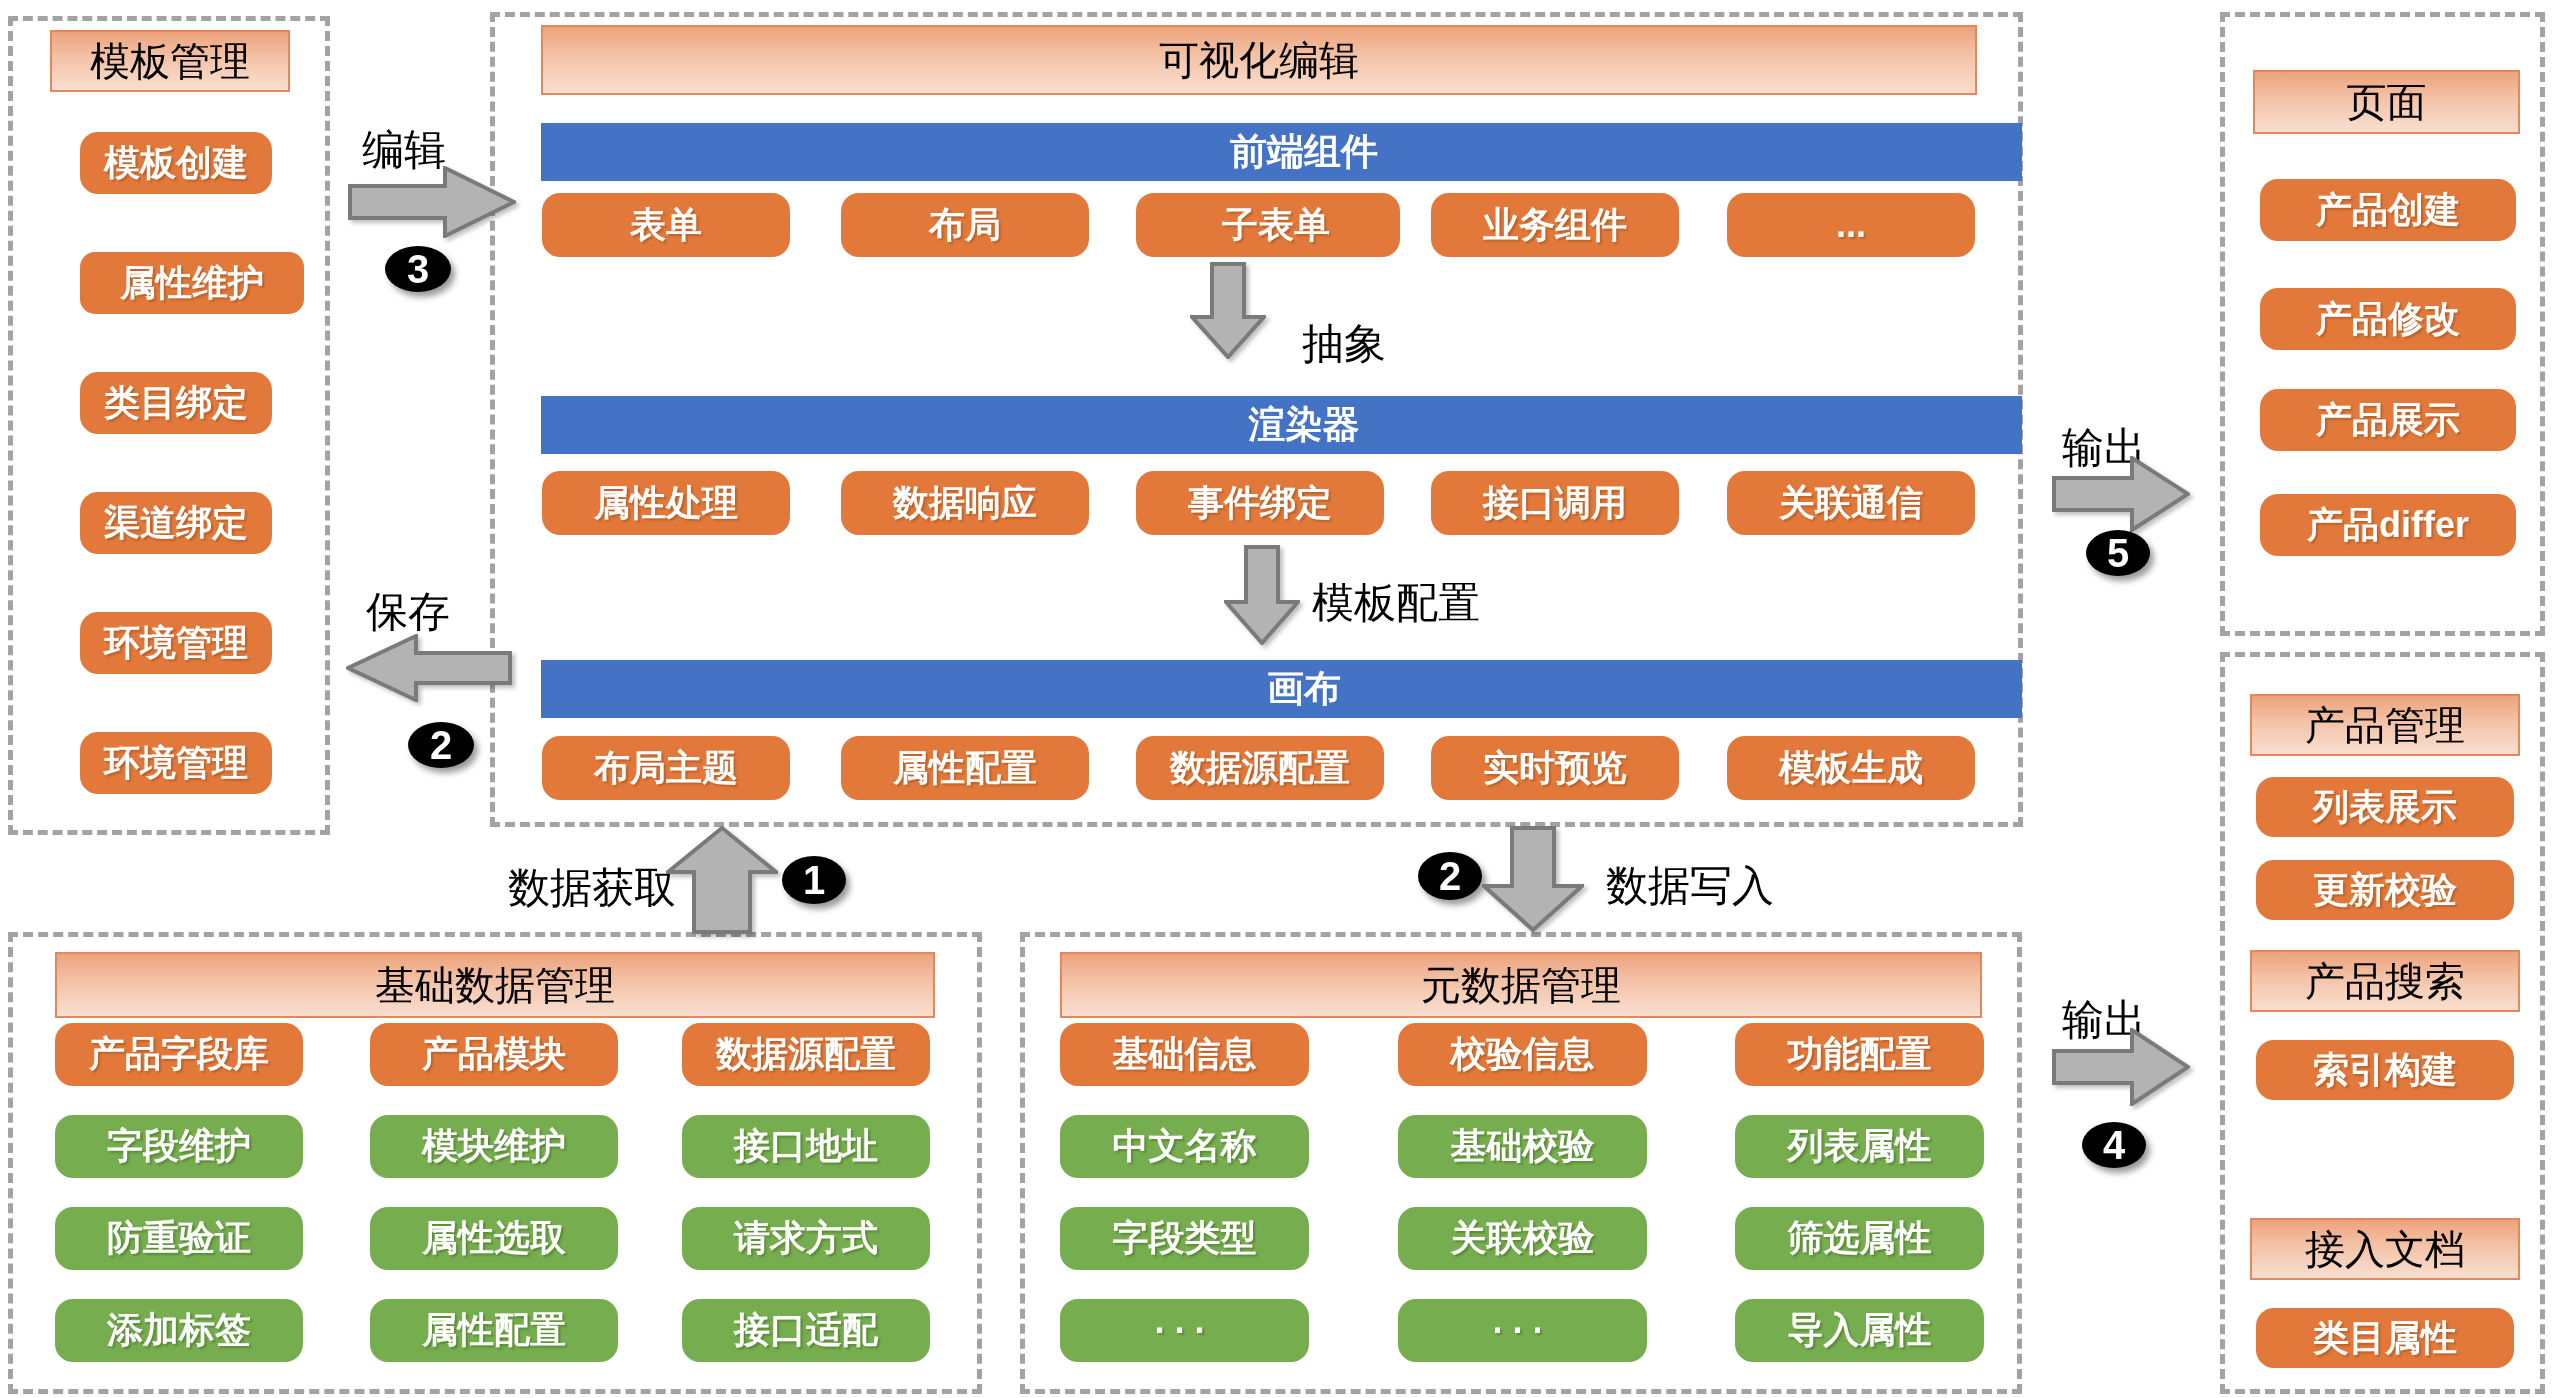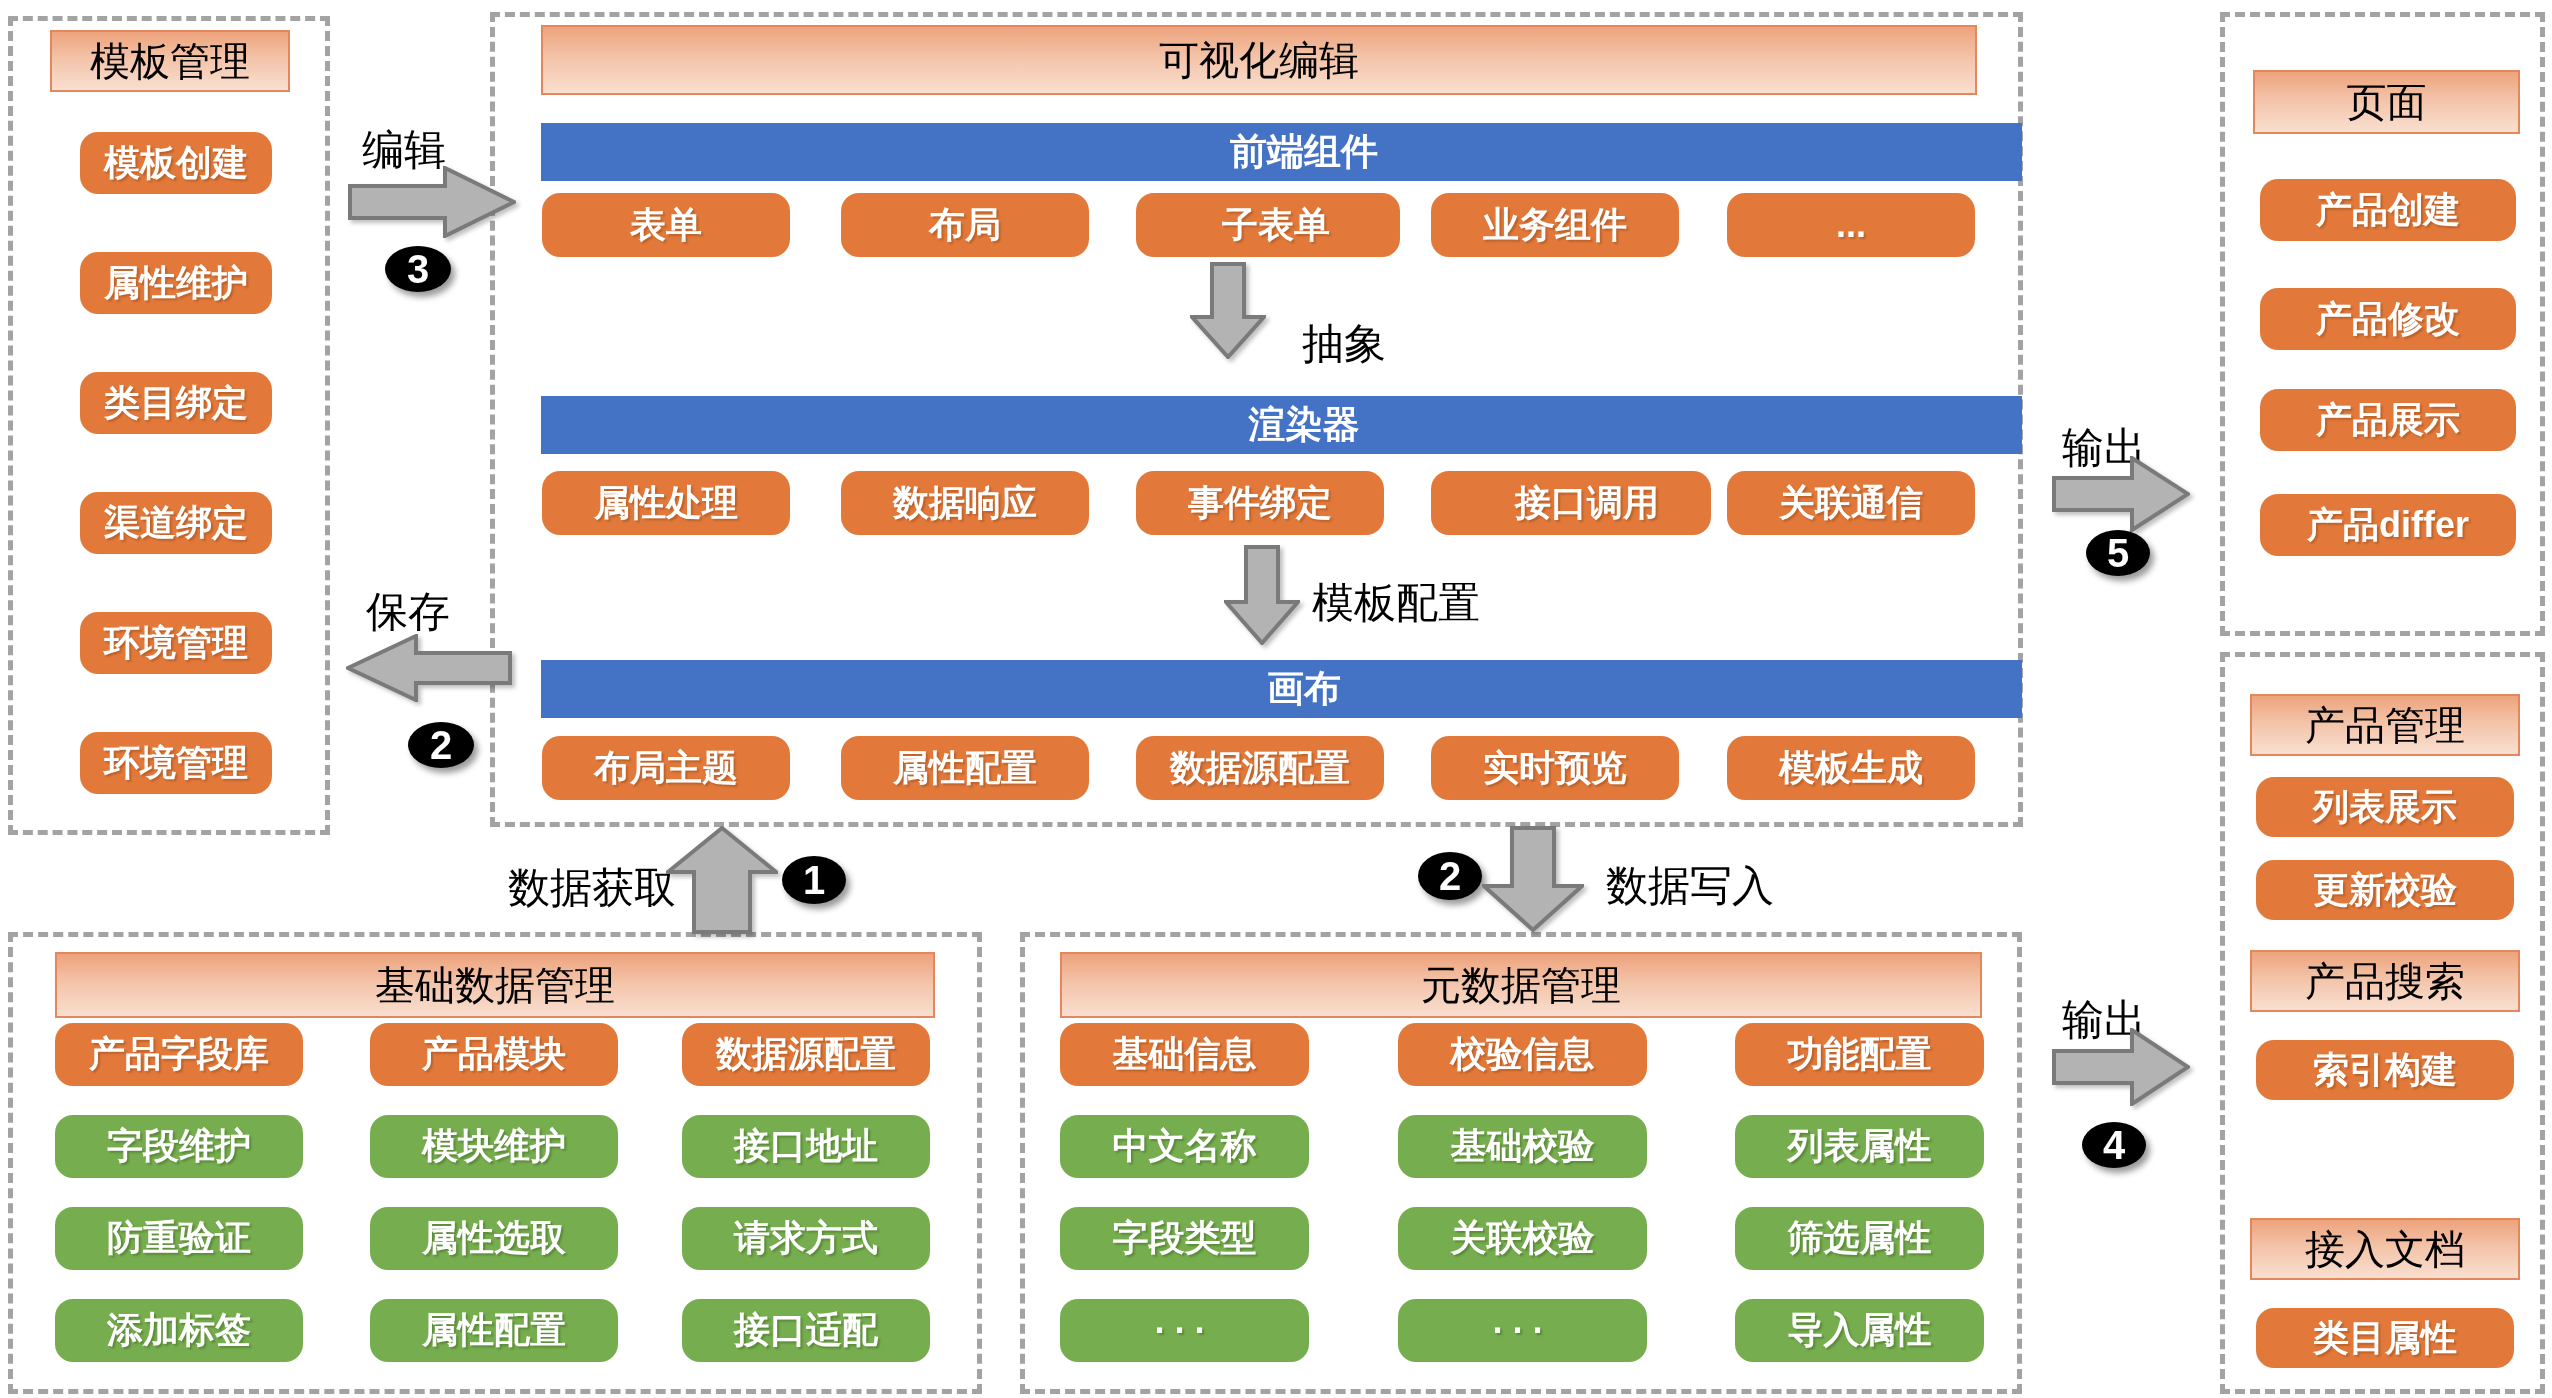--- a/index.html
+++ b/index.html
@@ -29,21 +29,21 @@
 
   <div class="panel" style="left:8px;top:16px;width:322px;height:819px;"></div>
   <div class="panel" style="left:490px;top:12px;width:1533px;height:815px;"></div>
   <div class="panel" style="left:2220px;top:12px;width:325px;height:624px;"></div>
   <div class="panel" style="left:8px;top:932px;width:974px;height:462px;"></div>
   <div class="panel" style="left:1020px;top:932px;width:1002px;height:462px;"></div>
   <div class="panel" style="left:2220px;top:652px;width:325px;height:742px;"></div>
 
   <div class="hdr" style="left:50px;top:30px;width:240px;height:62px;">模板管理</div>
   <div class="btn" style="left:80px;top:132px;width:192px;height:62px;">模板创建</div>
-  <div class="btn" style="left:80px;top:252px;width:192px;height:62px;">属性维护</div>
+  <div class="btn" style="left:80px;top:252px;width:224px;height:62px;border-radius:15px;">属性维护</div>
   <div class="btn" style="left:80px;top:372px;width:192px;height:62px;text-align:center;">类目绑定</div>
   <div class="btn" style="left:80px;top:492px;width:192px;height:62px;">渠道绑定</div>
   <div class="btn" style="left:80px;top:612px;width:192px;height:62px;">环境管理</div>
   <div class="btn" style="left:80px;top:732px;width:192px;height:62px;">环境管理</div>
 
   <div class="hdr" style="left:541px;top:25px;width:1436px;height:70px;">可视化编辑</div>
 
   <div class="bluebar" style="left:541px;top:123px;width:1436px;height:58px;">前端组件</div>
   <div class="btn" style="left:542px;top:193px;width:248px;height:64px;">表单</div>
   <div class="btn" style="left:841px;top:193px;width:248px;height:64px;">布局</div>
@@ -55,21 +55,21 @@
     <svg width="76" height="97" viewBox="0 0 76 97">
       <polygon points="22,2 54,2 54,55 74,55 38,95 2,55 22,55" fill="#b3b3b3" stroke="#7a7a7a" stroke-width="4"></polygon>
     </svg>
   </div>
   <div class="flowlabel" style="left:1302px;top:316px;">抽象</div>
 
   <div class="bluebar" style="left:541px;top:396px;width:1436px;height:58px;">渲染器</div>
   <div class="btn" style="left:542px;top:471px;width:248px;height:64px;">属性处理</div>
   <div class="btn" style="left:841px;top:471px;width:248px;height:64px;">数据响应</div>
   <div class="btn" style="left:1136px;top:471px;width:248px;height:64px;">事件绑定</div>
-  <div class="btn" style="left:1431px;top:471px;width:248px;height:64px;padding-left:32px;">接口调用</div>
+  <div class="btn" style="left:1431px;top:471px;width:248px;height:64px;">接口调用</div>
   <div class="btn" style="left:1727px;top:471px;width:248px;height:64px;">关联通信</div>
 
   <div class="arrow" style="left:1224px;top:545px;">
     <svg width="76" height="100" viewBox="0 0 76 100">
       <polygon points="22,2 54,2 54,57 74,57 38,98 2,57 22,57" fill="#b3b3b3" stroke="#7a7a7a" stroke-width="4"></polygon>
     </svg>
   </div>
   <div class="flowlabel" style="left:1312px;top:575px;">模板配置</div>
 
   <div class="bluebar" style="left:541px;top:660px;width:1436px;height:58px;">画布</div>

